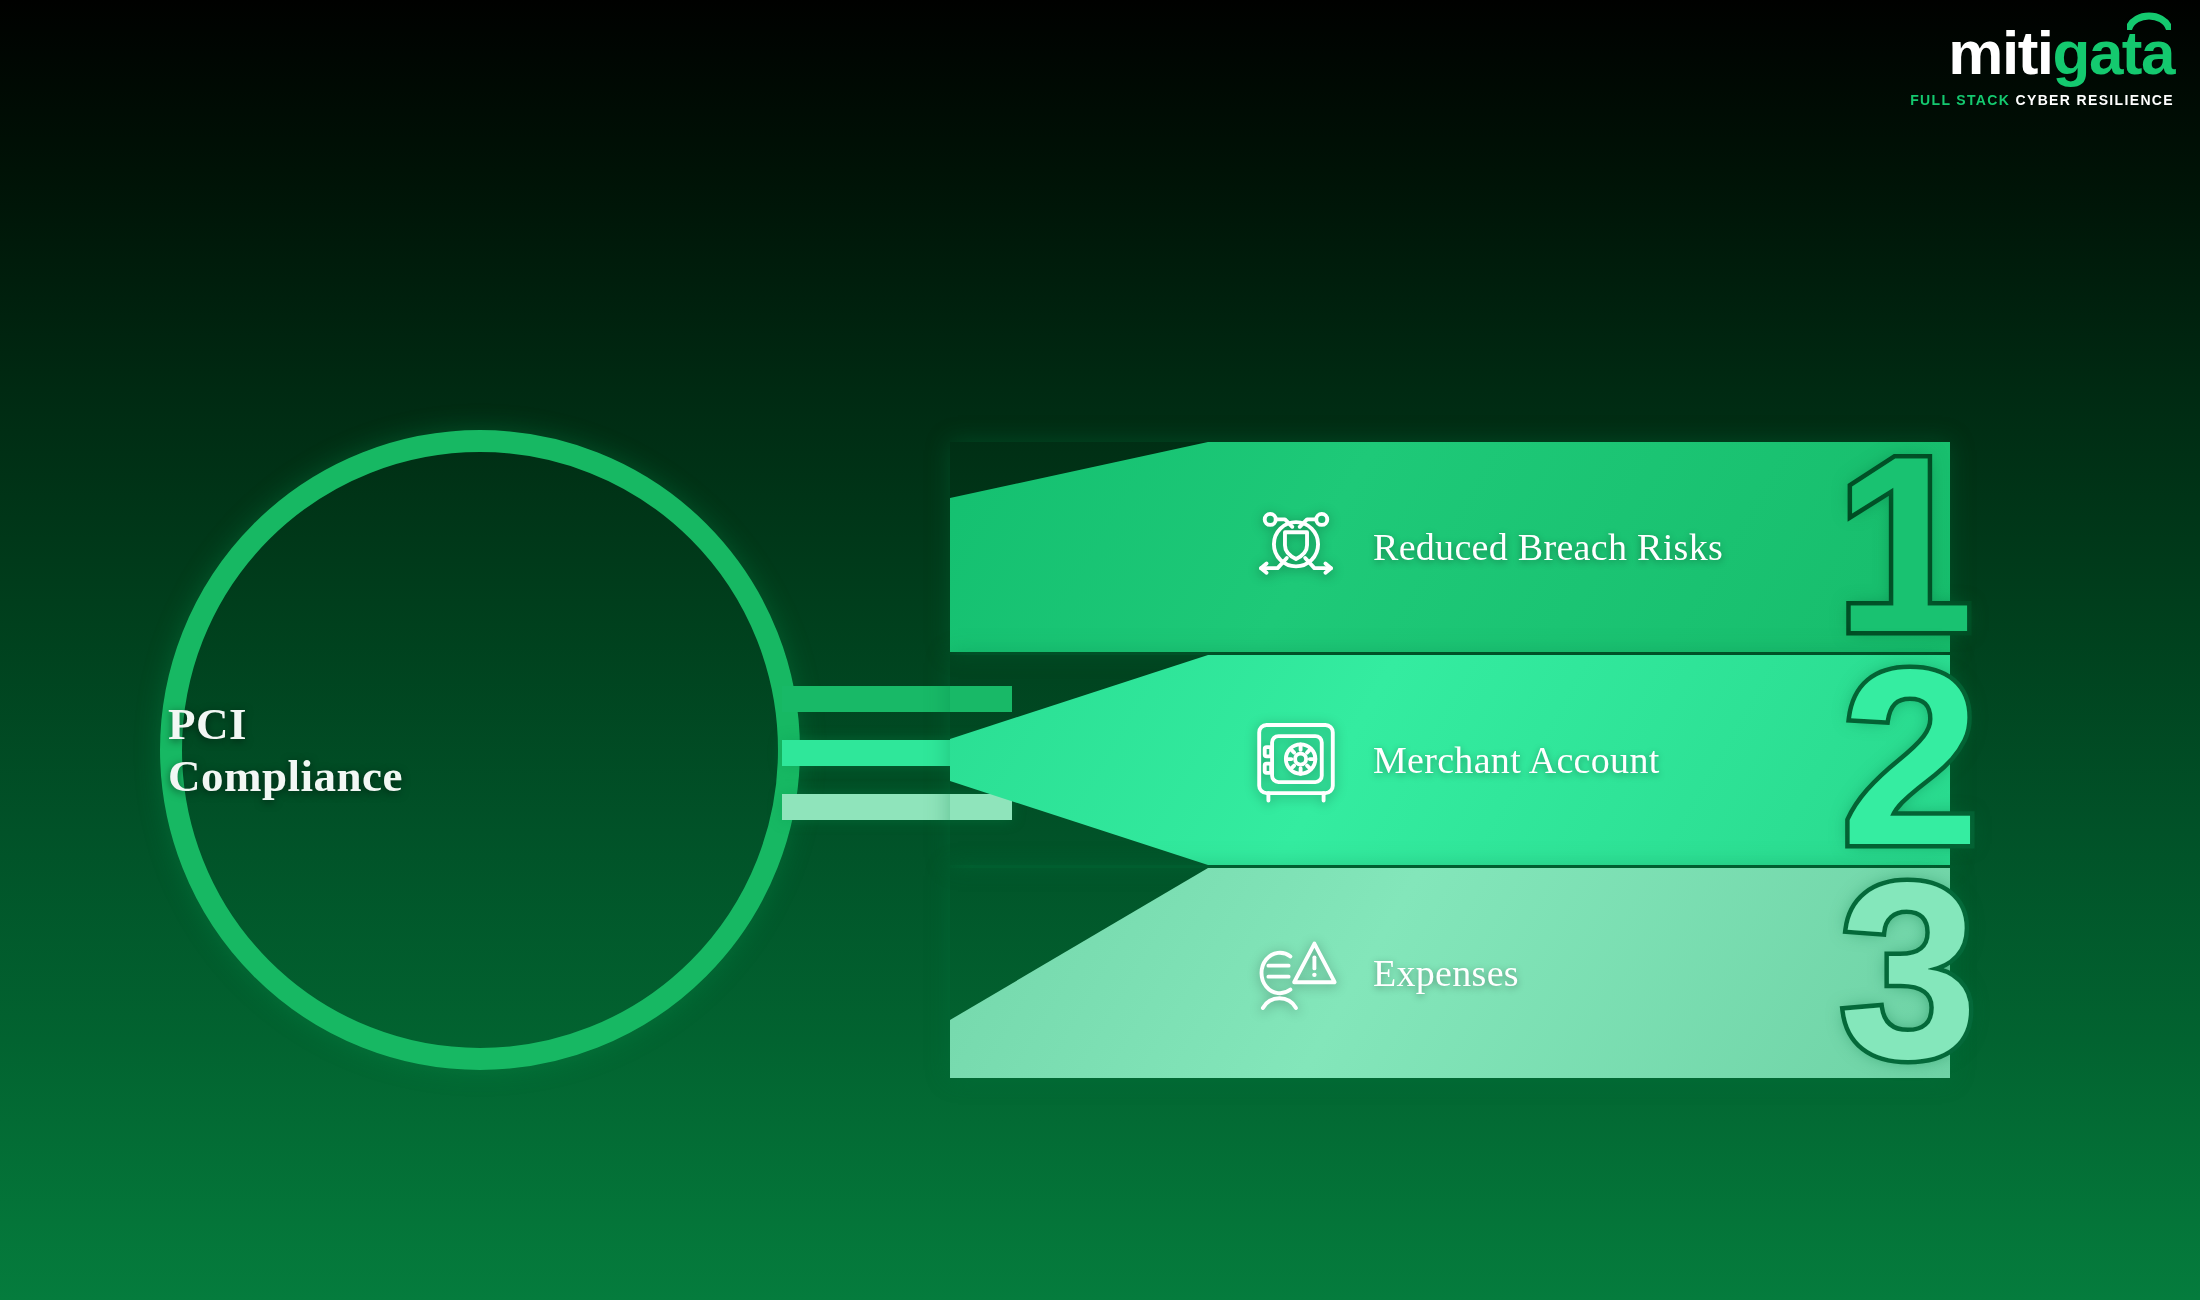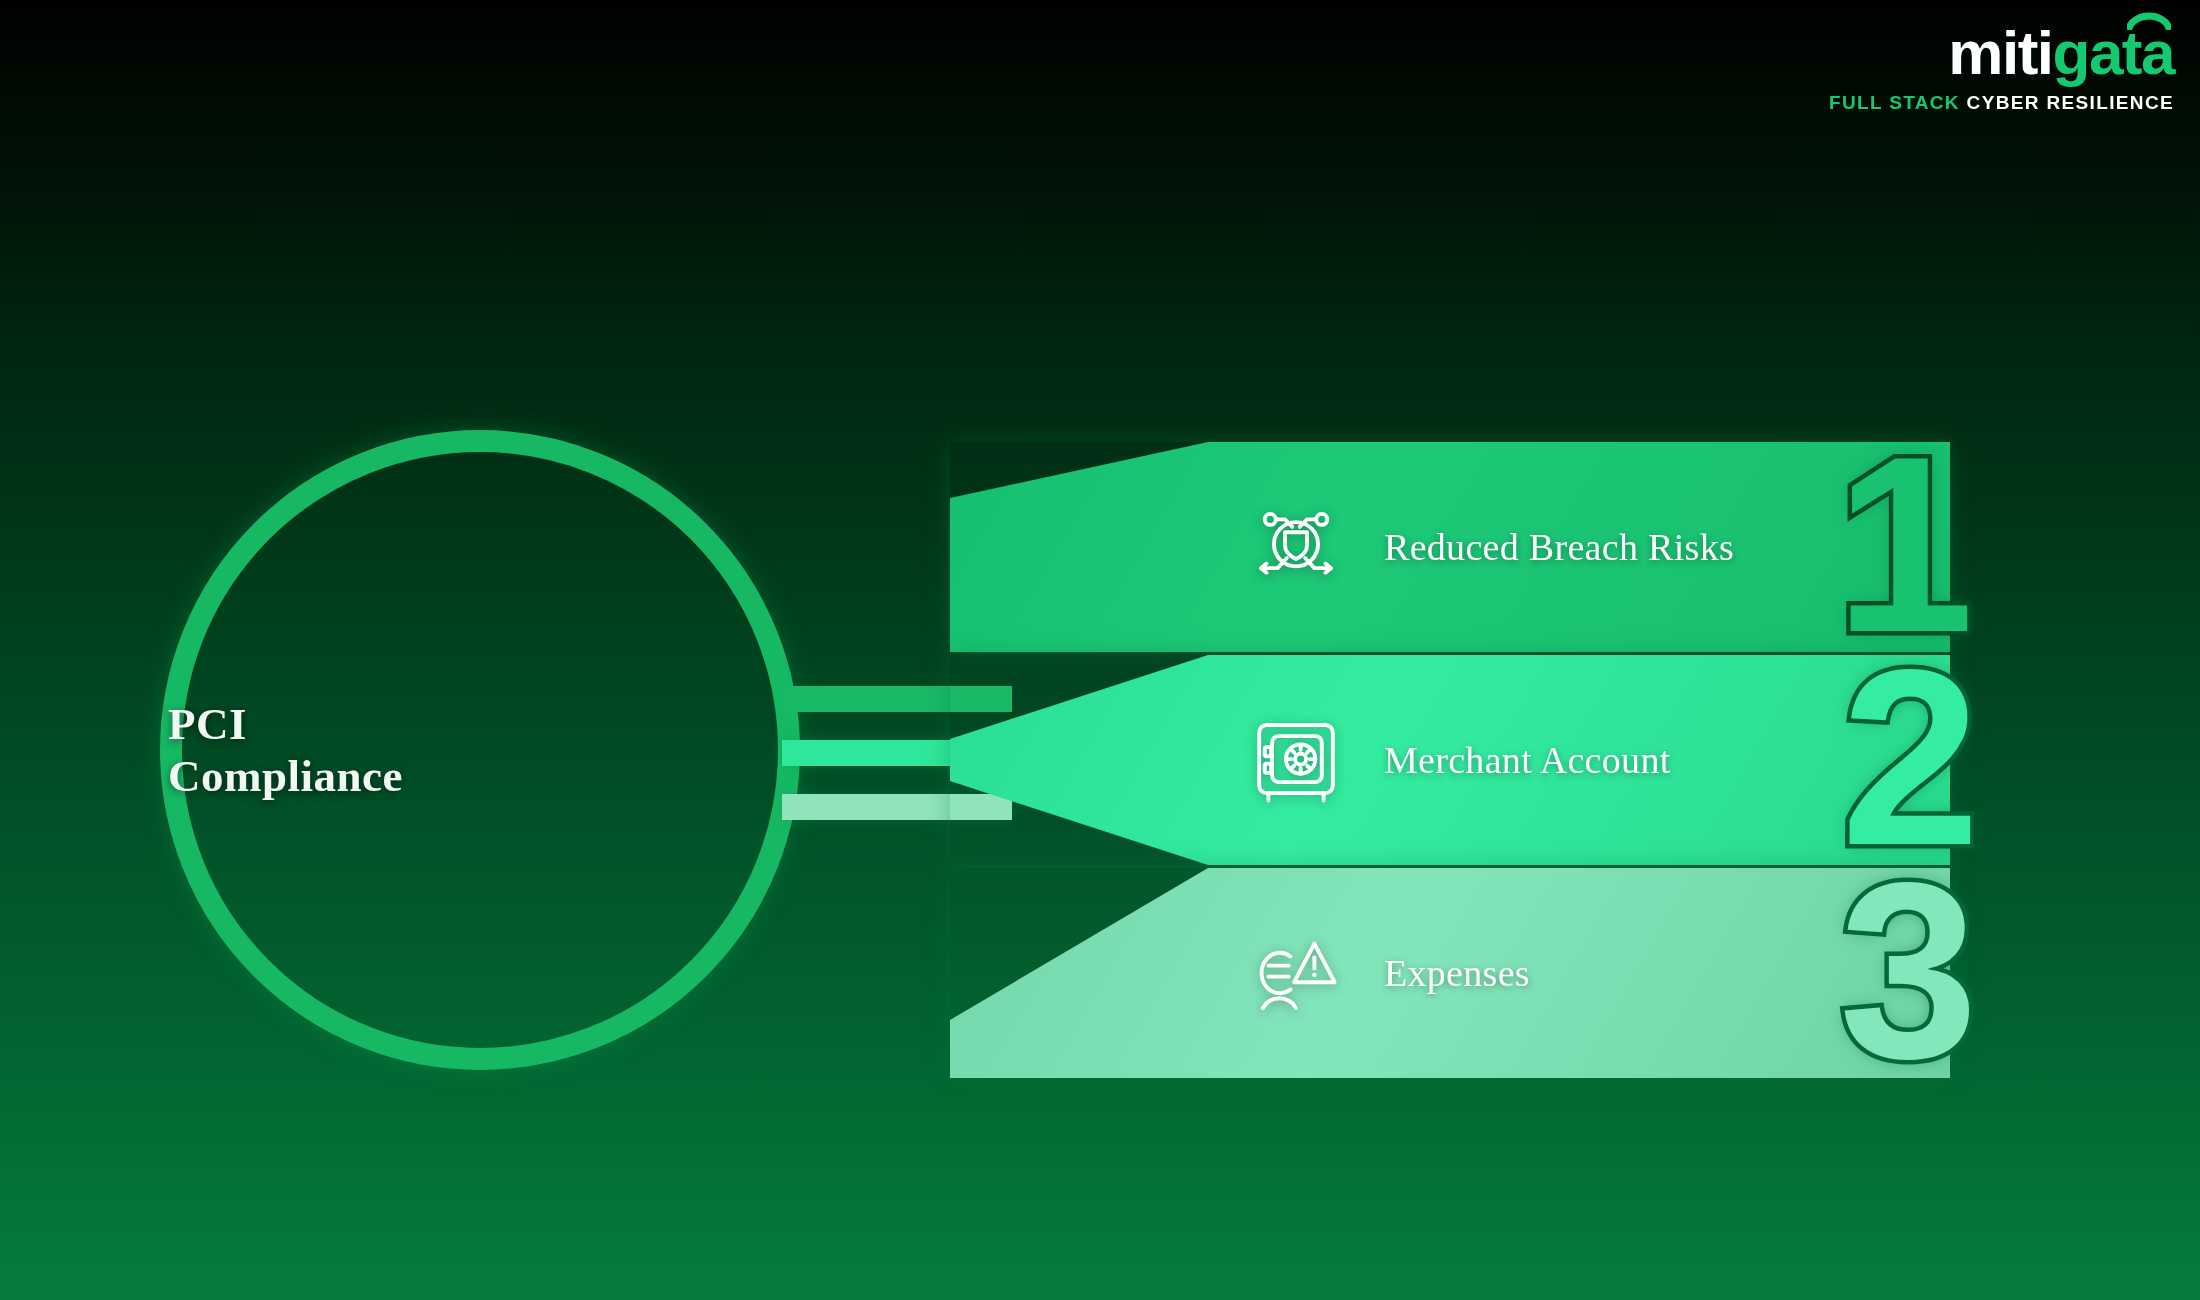--- a/index.html
+++ b/index.html
@@ -45,21 +45,21 @@
   #logo-wordmark .w-green { color: #14c96f; }
   #logo-arc {
     position: absolute;
     right: 3px;
     top: -14px;
     width: 44px;
     height: 22px;
   }
   #logo-tagline {
     margin-top: 9px;
-    font-size: 19px;
+    font-size: 14px;
     font-weight: bold;
     letter-spacing: 1.35px;
     line-height: 1;
   }
   #logo-tagline .t-green { color: #14c96f; }
   #logo-tagline .t-white { color: #ffffff; }
 
   
   #page-title {
     position: absolute;
@@ -170,21 +170,21 @@
   }
 
   .banner-content {
     position: absolute;
     left: 300px;
     top: 0;
     right: 0;
     height: 100%;
     display: flex;
     align-items: center;
-    gap: 42px;
+    gap: 31px;
   }
   .banner-icon {
     flex: 0 0 auto;
     width: 92px;
     height: 92px;
     filter: drop-shadow(0 2px 6px rgba(0,0,0,0.32));
   }
   .banner-icon svg { display: block; width: 100%; height: 100%; }
   .banner-text {
     color: #ffffff;

